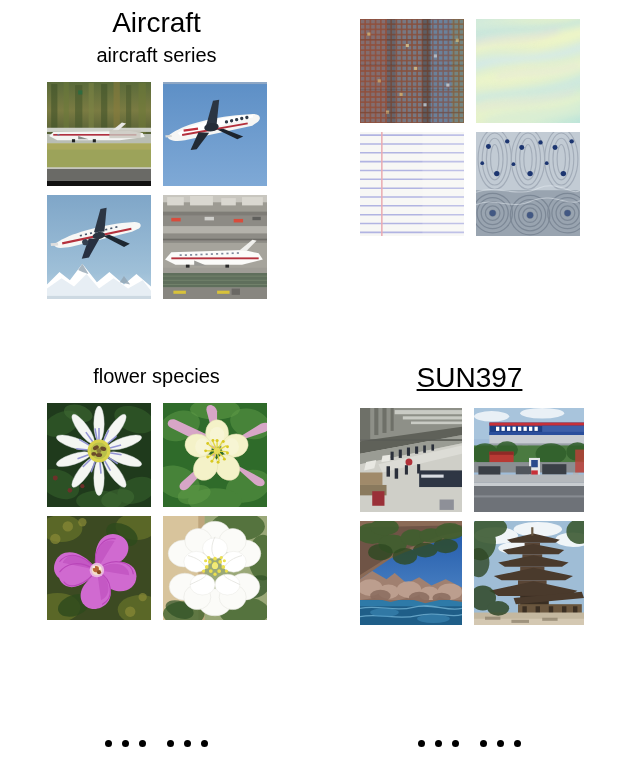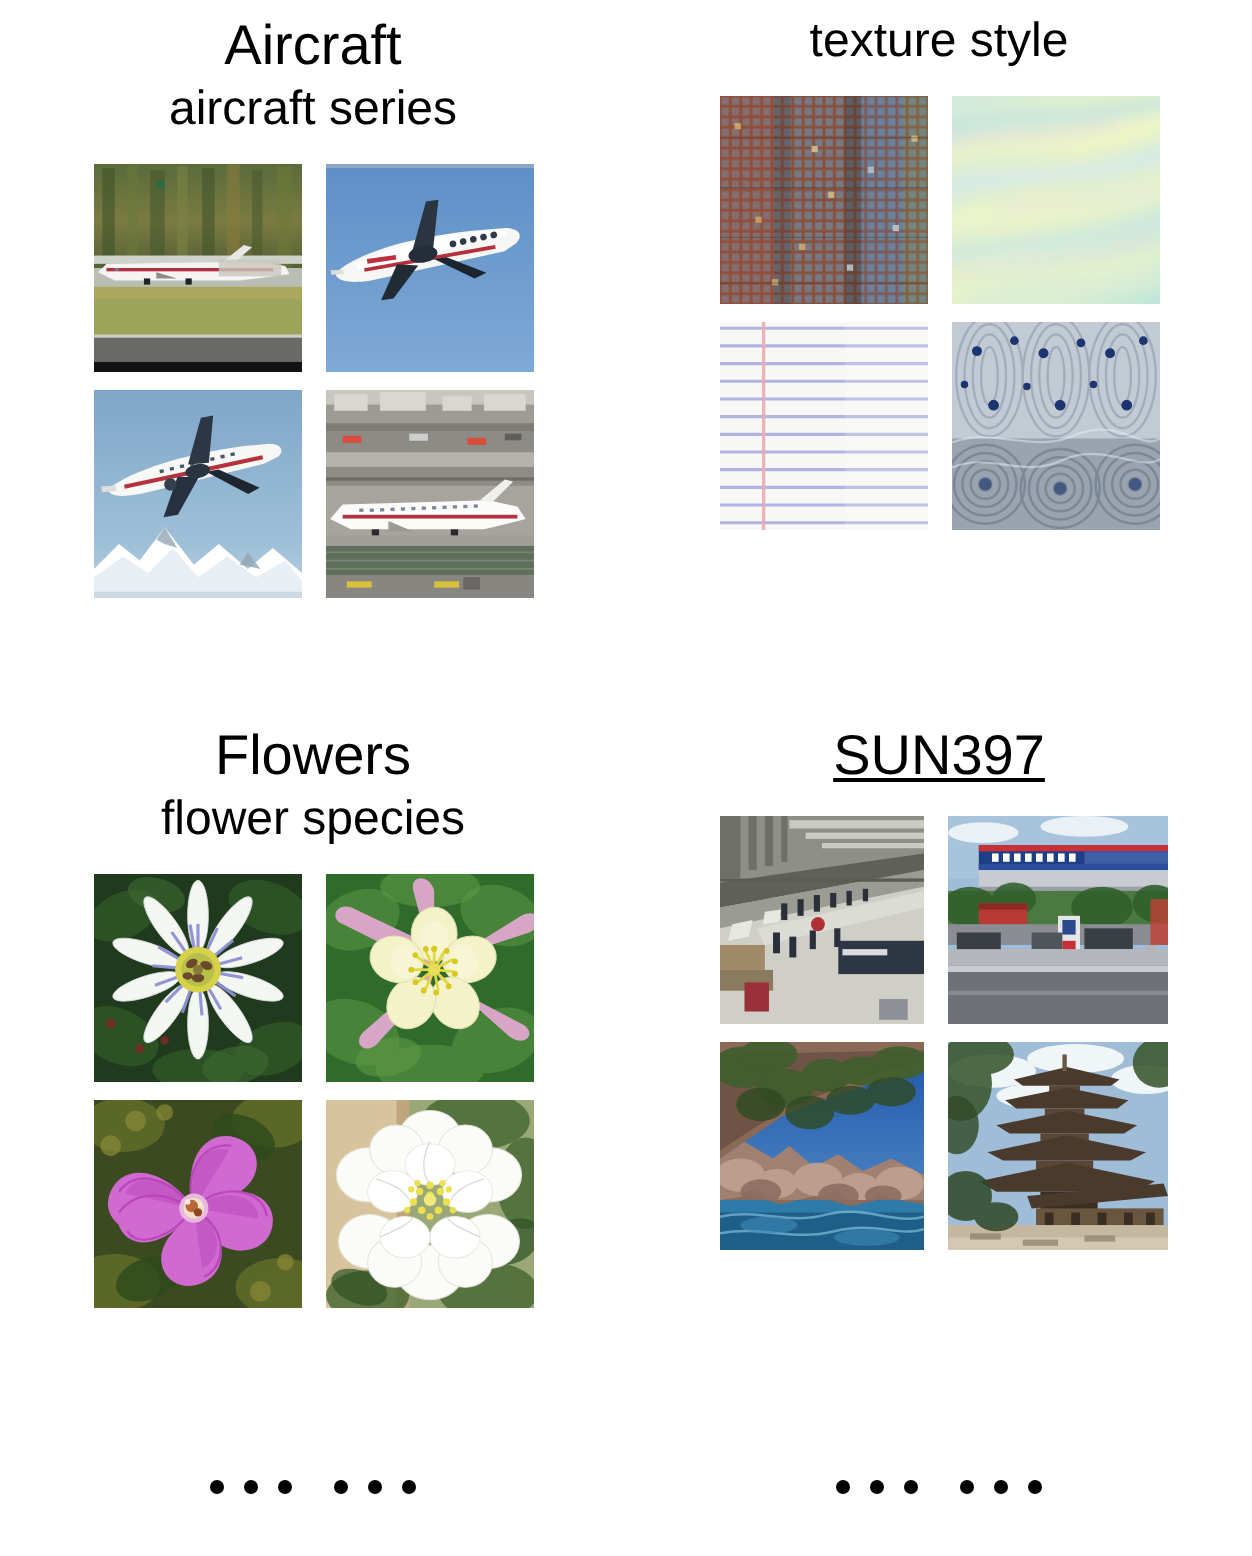--- a/index.html
+++ b/index.html
@@ -33,21 +33,21 @@
   .ds-title {
     text-align: center;
     font-size: 28px;
     line-height: 34px;
     font-weight: 400;
     letter-spacing: 0px;
     color: #000;
   }
   .ds-subtitle {
     text-align: center;
-    font-size: 24px;
+    font-size: 20px;
     line-height: 28px;
     font-weight: 400;
     color: #000;
     margin-top: 1px;
   }
 
   .grid {
     width: 220px;
     margin: 13px auto 0 auto;
     display: grid;
@@ -271,21 +271,20 @@
           <rect x="10" y="92" width="12" height="3" fill="#d8c23a"></rect>
           <rect x="52" y="92" width="12" height="3" fill="#d8c23a"></rect>
           <rect x="66" y="90" width="8" height="6" fill="#6a6864"></rect>
         </svg>
       </div>
 
     </div>
   </div>
 
   <div class="panel panel-dtd">
-    <div class="ds-subtitle">texture style</div>
     <div class="grid">
 
       <div class="cell">
         <svg viewBox="0 0 100 100" preserveAspectRatio="none">
           <defs>
             <pattern id="dtdgrid" width="5" height="5" patternUnits="userSpaceOnUse">
               <rect width="5" height="5" fill="#8a4a38"></rect>
               <rect x="0.7" y="0.7" width="3.6" height="3.6" fill="#6f8aa8"></rect>
             </pattern>
           </defs>
@@ -455,21 +454,20 @@
             <path d="M0 58 C20 50 40 64 60 54 C80 46 92 62 100 56"></path>
             <path d="M0 70 C18 62 34 76 54 66 C74 58 90 72 100 66"></path>
           </g>
         </svg>
       </div>
 
     </div>
   </div>
 
   <div class="panel panel-flowers">
-    <div class="ds-title">Flowers</div>
     <div class="ds-subtitle">flower species</div>
     <div class="grid">
 
       <div class="cell">
         <svg viewBox="0 0 100 100" preserveAspectRatio="none">
           <rect width="100" height="100" fill="#1f3a1c"></rect>
           <g fill="#2e5426" opacity="0.9">
             <ellipse cx="14" cy="20" rx="18" ry="11" transform="rotate(-25 14 20)"></ellipse>
             <ellipse cx="84" cy="16" rx="20" ry="12" transform="rotate(20 84 16)"></ellipse>
             <ellipse cx="12" cy="78" rx="20" ry="13" transform="rotate(25 12 78)"></ellipse>

